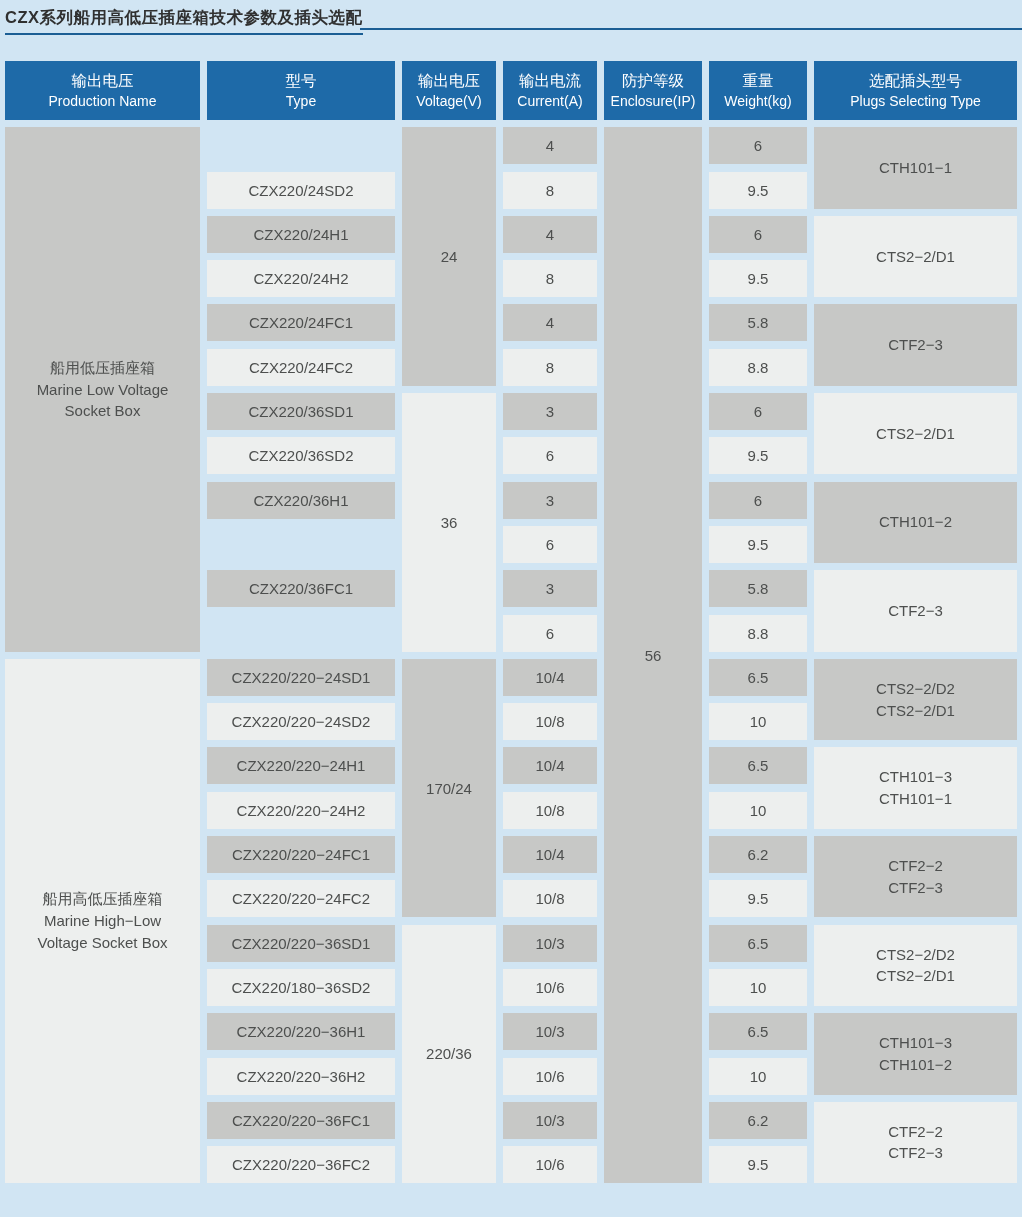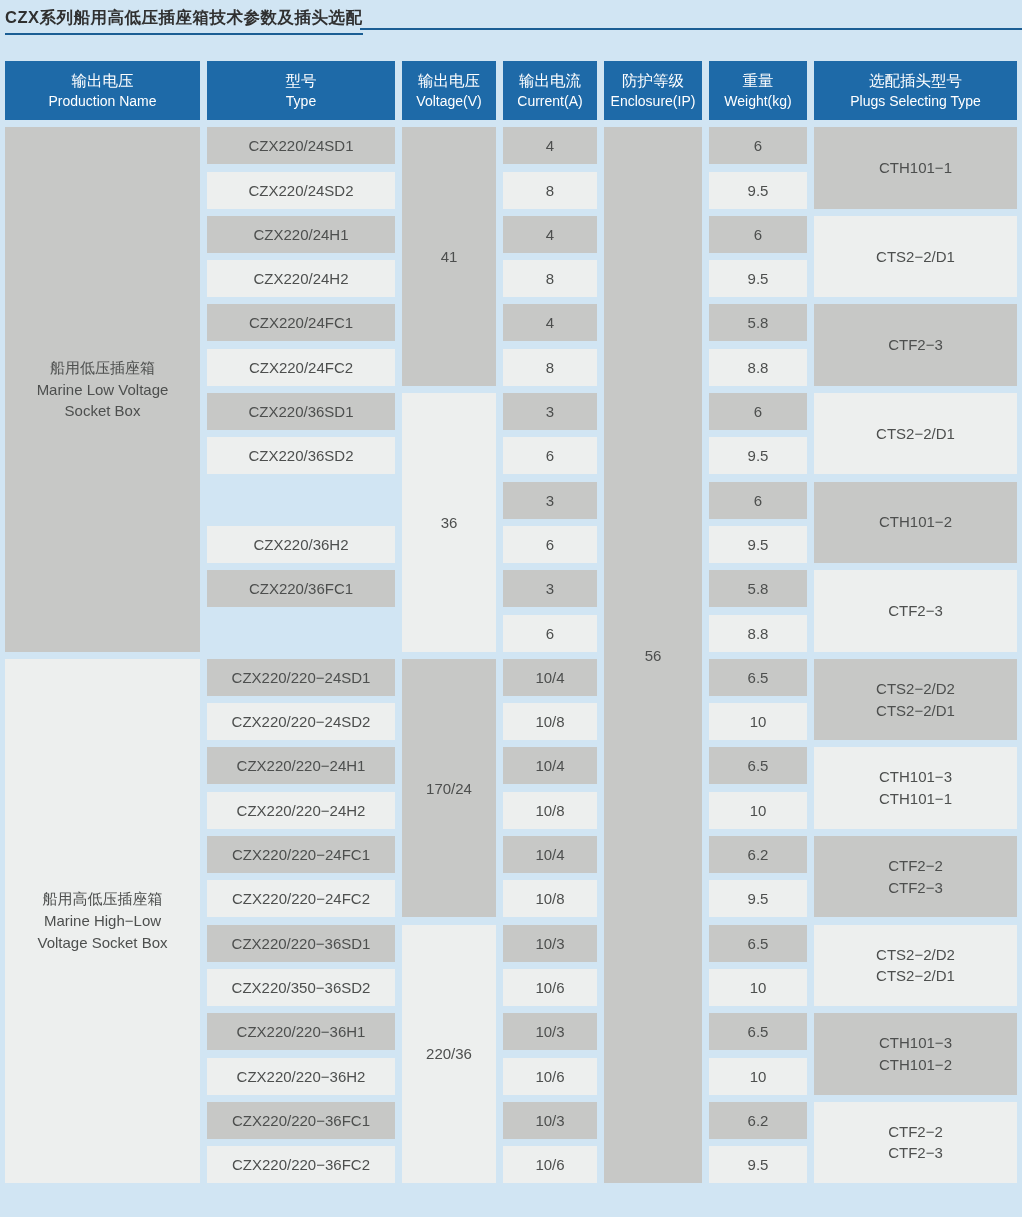--- a/index.html
+++ b/index.html
@@ -88,45 +88,44 @@
     <span>船用高低压插座箱</span>
     <span>Marine High−Low</span>
     <span>Voltage Socket Box</span>
   </div>
   <div class="cell dark group" style="grid-column:1;grid-row:2 / span 12">
     <span>船用低压插座箱</span>
     <span>Marine Low Voltage</span>
     <span>Socket Box</span>
   </div>
 
-  <div class="cell dark" style="grid-column:3;grid-row:2 / span 6">41</div>
+  <div class="cell dark" style="grid-column:3;grid-row:2 / span 6">24</div>
   <div class="cell light" style="grid-column:3;grid-row:8 / span 6">36</div>
   <div class="cell dark" style="grid-column:3;grid-row:14 / span 6">170/24</div>
   <div class="cell light" style="grid-column:3;grid-row:20 / span 6">220/36</div>
 
   <div class="cell dark" style="grid-column:5;grid-row:2 / span 24">56</div>
 
-  <div class="cell dark" style="grid-column:2;grid-row:2">CZX220/24SD1</div>
   <div class="cell light" style="grid-column:2;grid-row:3">CZX220/24SD2</div>
   <div class="cell dark" style="grid-column:2;grid-row:4">CZX220/24H1</div>
   <div class="cell light" style="grid-column:2;grid-row:5">CZX220/24H2</div>
   <div class="cell dark" style="grid-column:2;grid-row:6">CZX220/24FC1</div>
   <div class="cell light" style="grid-column:2;grid-row:7">CZX220/24FC2</div>
   <div class="cell dark" style="grid-column:2;grid-row:8">CZX220/36SD1</div>
   <div class="cell light" style="grid-column:2;grid-row:9">CZX220/36SD2</div>
-  <div class="cell light" style="grid-column:2;grid-row:11">CZX220/36H2</div>
+  <div class="cell dark" style="grid-column:2;grid-row:10">CZX220/36H1</div>
   <div class="cell dark" style="grid-column:2;grid-row:12">CZX220/36FC1</div>
   <div class="cell dark" style="grid-column:2;grid-row:14">CZX220/220−24SD1</div>
   <div class="cell light" style="grid-column:2;grid-row:15">CZX220/220−24SD2</div>
   <div class="cell dark" style="grid-column:2;grid-row:16">CZX220/220−24H1</div>
   <div class="cell light" style="grid-column:2;grid-row:17">CZX220/220−24H2</div>
   <div class="cell dark" style="grid-column:2;grid-row:18">CZX220/220−24FC1</div>
   <div class="cell light" style="grid-column:2;grid-row:19">CZX220/220−24FC2</div>
   <div class="cell dark" style="grid-column:2;grid-row:20">CZX220/220−36SD1</div>
-  <div class="cell light" style="grid-column:2;grid-row:21">CZX220/350−36SD2</div>
+  <div class="cell light" style="grid-column:2;grid-row:21">CZX220/180−36SD2</div>
   <div class="cell dark" style="grid-column:2;grid-row:22">CZX220/220−36H1</div>
   <div class="cell light" style="grid-column:2;grid-row:23">CZX220/220−36H2</div>
   <div class="cell dark" style="grid-column:2;grid-row:24">CZX220/220−36FC1</div>
   <div class="cell light" style="grid-column:2;grid-row:25">CZX220/220−36FC2</div>
 
   <div class="cell dark" style="grid-column:4;grid-row:2">4</div>
   <div class="cell light" style="grid-column:4;grid-row:3">8</div>
   <div class="cell dark" style="grid-column:4;grid-row:4">4</div>
   <div class="cell light" style="grid-column:4;grid-row:5">8</div>
   <div class="cell dark" style="grid-column:4;grid-row:6">4</div>

